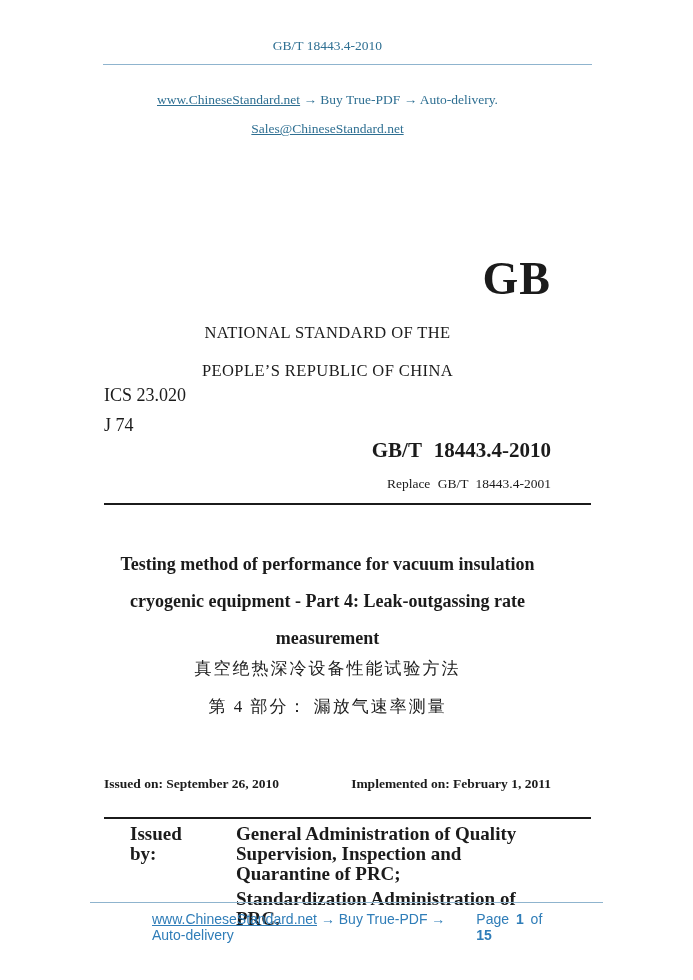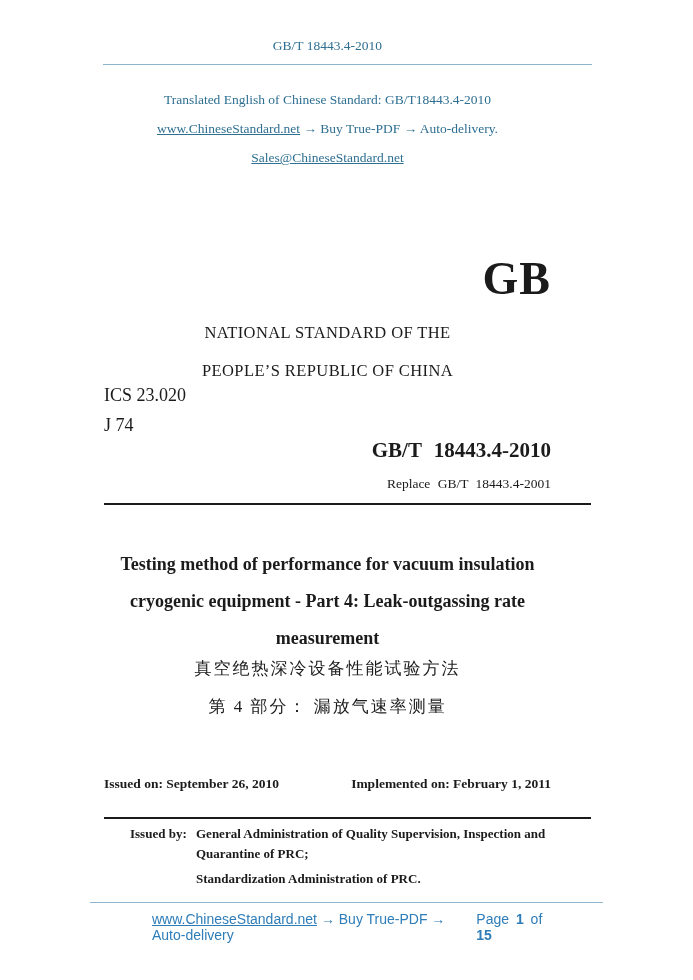--- a/index.html
+++ b/index.html
@@ -76,22 +76,23 @@
     display: flex; justify-content: space-between;
     font-size: 13.5px; font-weight: bold;
   }
   .rule-black-2 {
     position: absolute; top: 817px; left: 104px; width: 487px;
     border-top: 2px solid #1b1b1b;
   }
   .issued-by {
     position: absolute; top: 824px; left: 130px; right: 90px;
     display: flex;
-    font-size: 13px; font-weight: bold;
+    font-size: 19px; font-weight: bold;
     line-height: 20px;
+    gap: 40px;
   }
   .issued-by-label { flex: 0 0 66px; }
   .issued-by-line3 { margin-top: 5px; }
   
   .rule-footer {
     position: absolute; top: 902px; left: 90px; width: 513px;
     border-top: 1.5px solid #8fb4ce;
   }
   .footer-row {
     position: absolute; top: 911px; left: 104px; right: 103px;
@@ -107,21 +108,20 @@
 </style>
 </head>
 <body>
 
 <div class="page">
 
   <div class="doc-header">GB/T 18443.4-2010</div>
   <div class="rule-top"></div>
 
   <div class="translated-block">
-    <div class="line">Translated English of Chinese Standard: GB/T18443.4-2010</div>
     <div class="line">
       <span class="link">www.ChineseStandard.net</span>
       <span>→ Buy True-PDF → Auto-delivery.</span>
     </div>
     <div class="line">
       <span class="link">Sales@ChineseStandard.net</span>
     </div>
   </div>
 
   <div class="gb-logo">GB</div>

